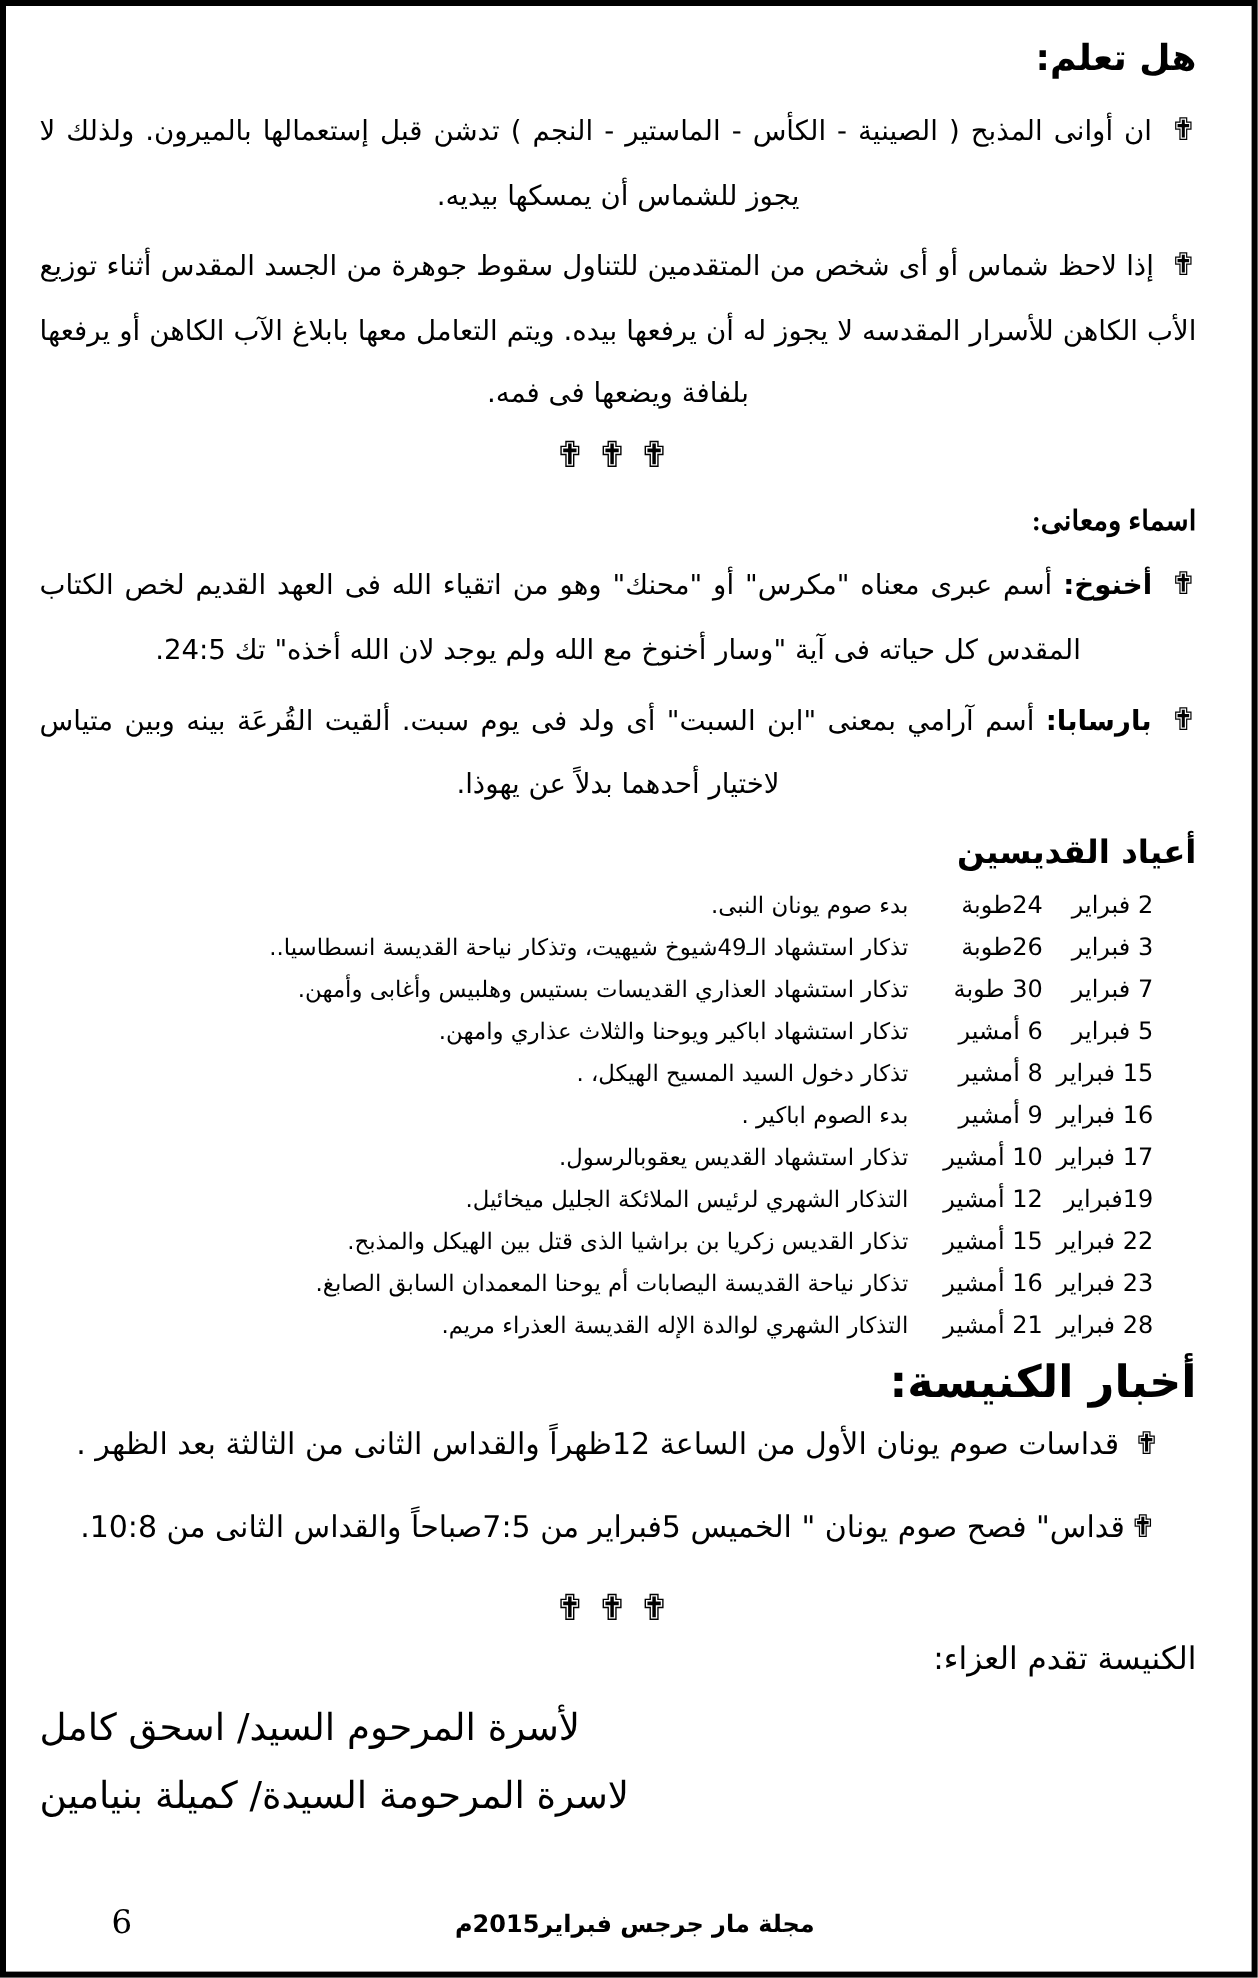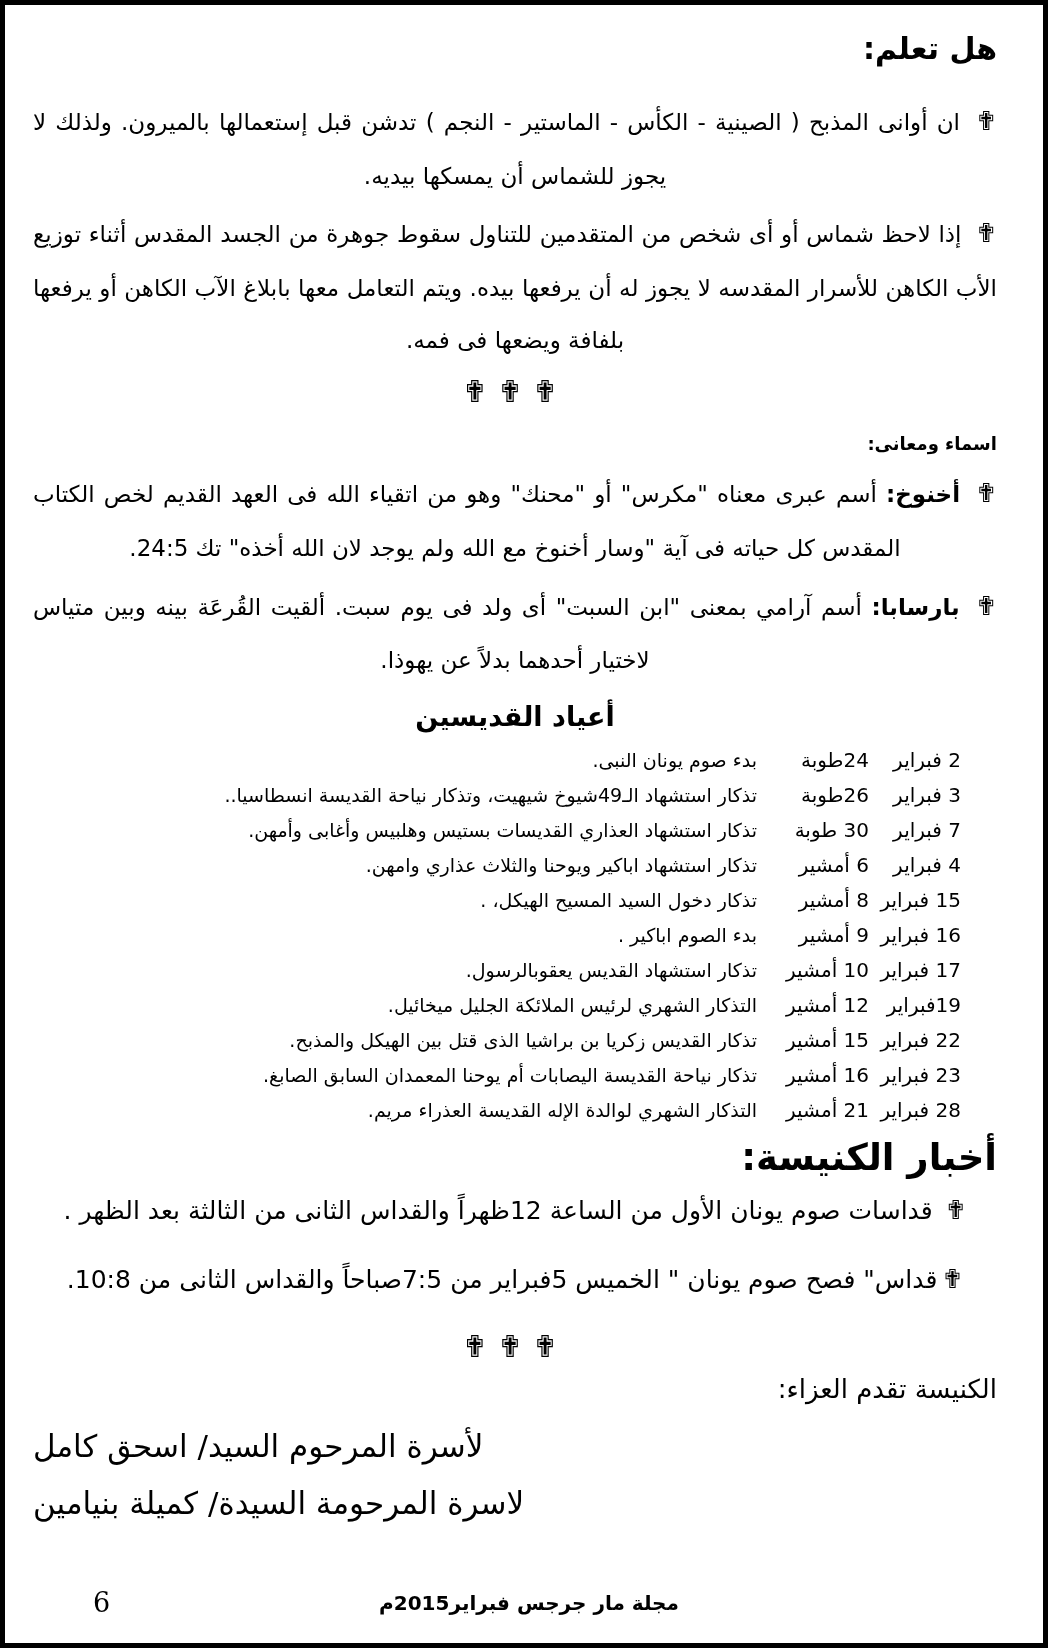--- a/index.html
+++ b/index.html
@@ -10,37 +10,37 @@
     font-family:"DejaVu Sans", sans-serif;
     color:#000;
     direction:rtl;
     position:relative;
     overflow:hidden;
   }
   .content { padding:26px 46px 0 28px; }
 
   .h-main {
     font-size:30px; font-weight:bold; text-align:right;
-    margin-bottom:26px;
+    margin-bottom:14px;
   }
   .para {
     font-size:23px; line-height:2.25;
     text-align:justify; text-align-last:center;
     margin-bottom:2px;
   }
   .para .cross { font-size:26px; padding-left:6px; }
   .para b { font-weight:bold; }
 
   .divider {
     text-align:center; font-size:30px; letter-spacing:10px;
     margin:8px 0 10px 0; font-weight:bold;
   }
 
-  .h-sub { font-size:18px; font-weight:bold; text-align:right; margin:24px 0 10px 0; }
-  .h-feasts { font-size:27px; font-weight:bold; text-align:center; margin:14px 0 16px 0; }
+  .h-sub { font-size:23px; font-weight:bold; text-align:right; margin:24px 0 10px 0;font-family:Liberation Serif, serif; }
+  .h-feasts { font-size:27px; font-weight:bold; text-align:right; margin:14px 0 16px 0; }
 
   .feast-table { padding-right:36px; margin-bottom:10px; }
   .frow {
     display:grid;
     grid-template-columns:92px 112px 1fr;
     direction:rtl;
     align-items:baseline;
     margin-bottom:11px;
   }
   .c-date { font-size:20px; text-align:right; white-space:nowrap; }
@@ -99,21 +99,21 @@
       <span class="c-date">3 فبراير</span>
       <span class="c-coptic">26طوبة</span>
       <span class="c-desc">تذكار استشهاد الـ49شيوخ شيهيت، وتذكار نياحة القديسة انسطاسيا..</span>
     </div>
     <div class="frow">
       <span class="c-date">7 فبراير</span>
       <span class="c-coptic">30 طوبة</span>
       <span class="c-desc">تذكار استشهاد العذاري القديسات بستيس وهلبيس وأغابى وأمهن.</span>
     </div>
     <div class="frow">
-      <span class="c-date">4 فبراير</span>
+      <span class="c-date">5 فبراير</span>
       <span class="c-coptic">6 أمشير</span>
       <span class="c-desc">تذكار استشهاد اباكير ويوحنا والثلاث عذاري وامهن.</span>
     </div>
     <div class="frow">
       <span class="c-date">15 فبراير</span>
       <span class="c-coptic">8 أمشير</span>
       <span class="c-desc">تذكار دخول السيد المسيح الهيكل، .</span>
     </div>
     <div class="frow">
       <span class="c-date">16 فبراير</span>

